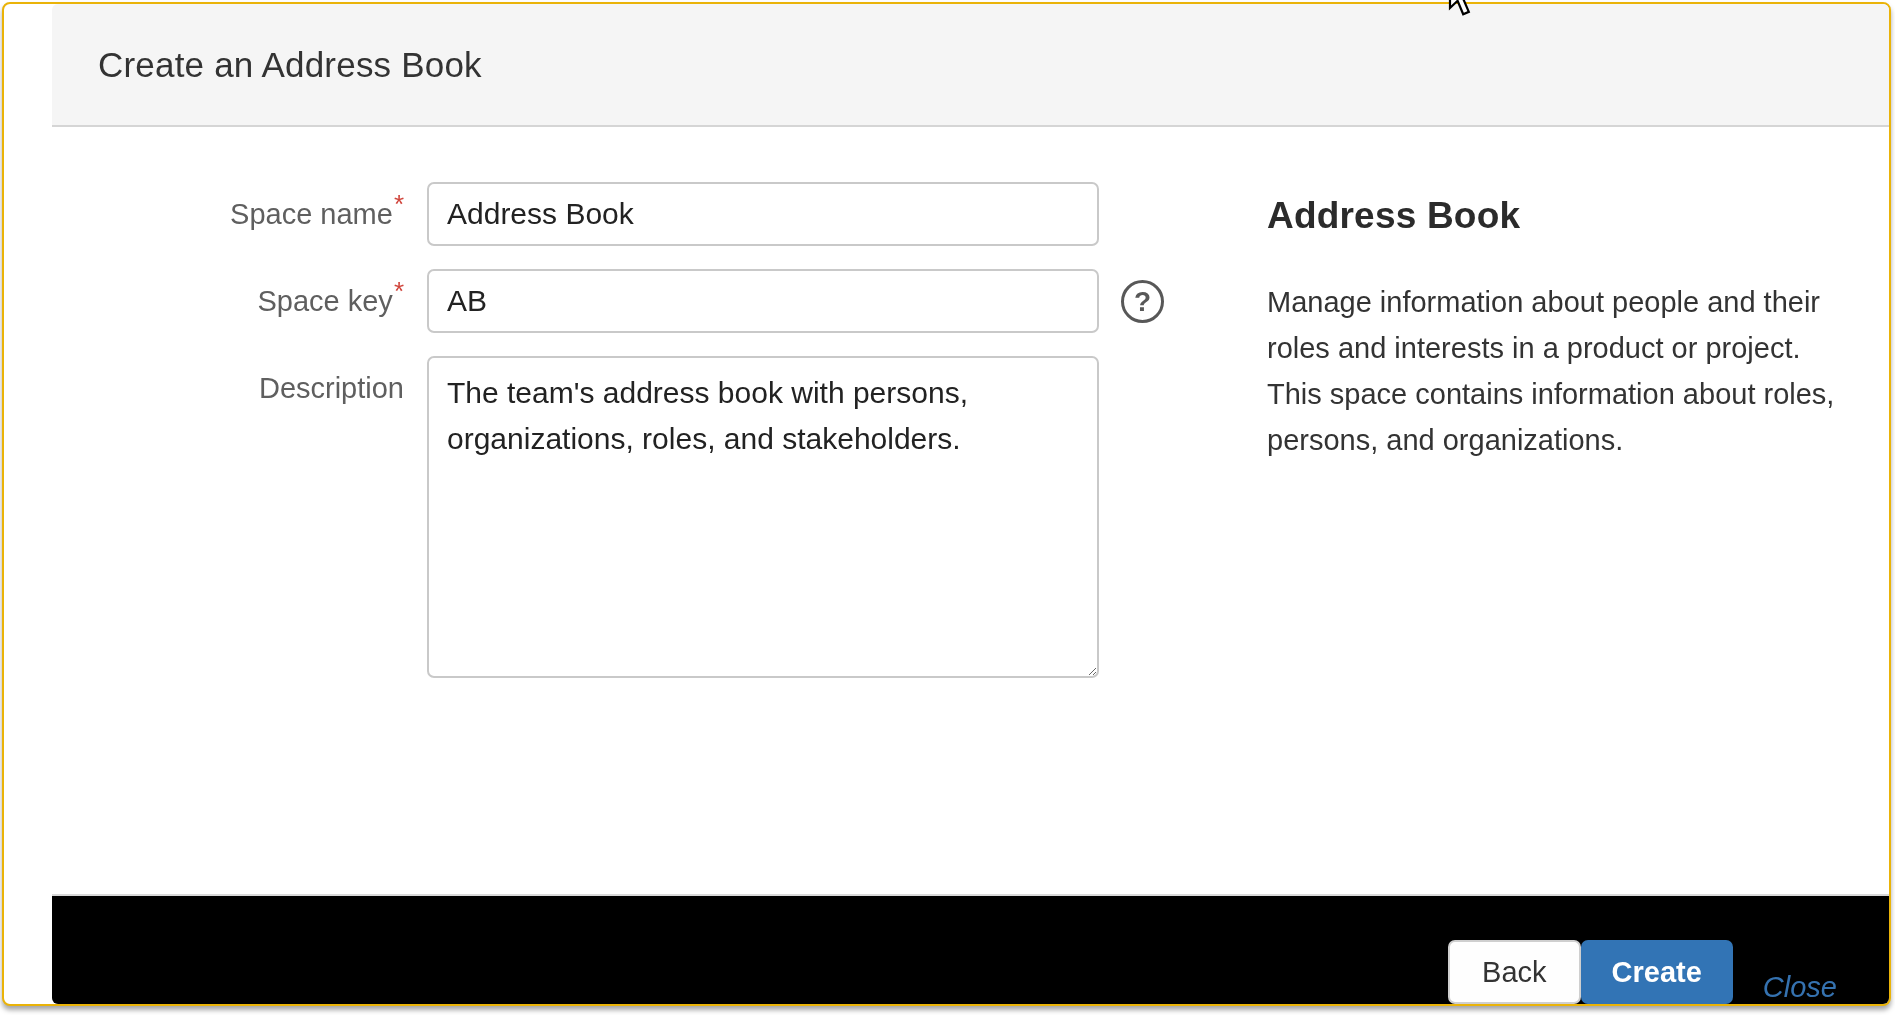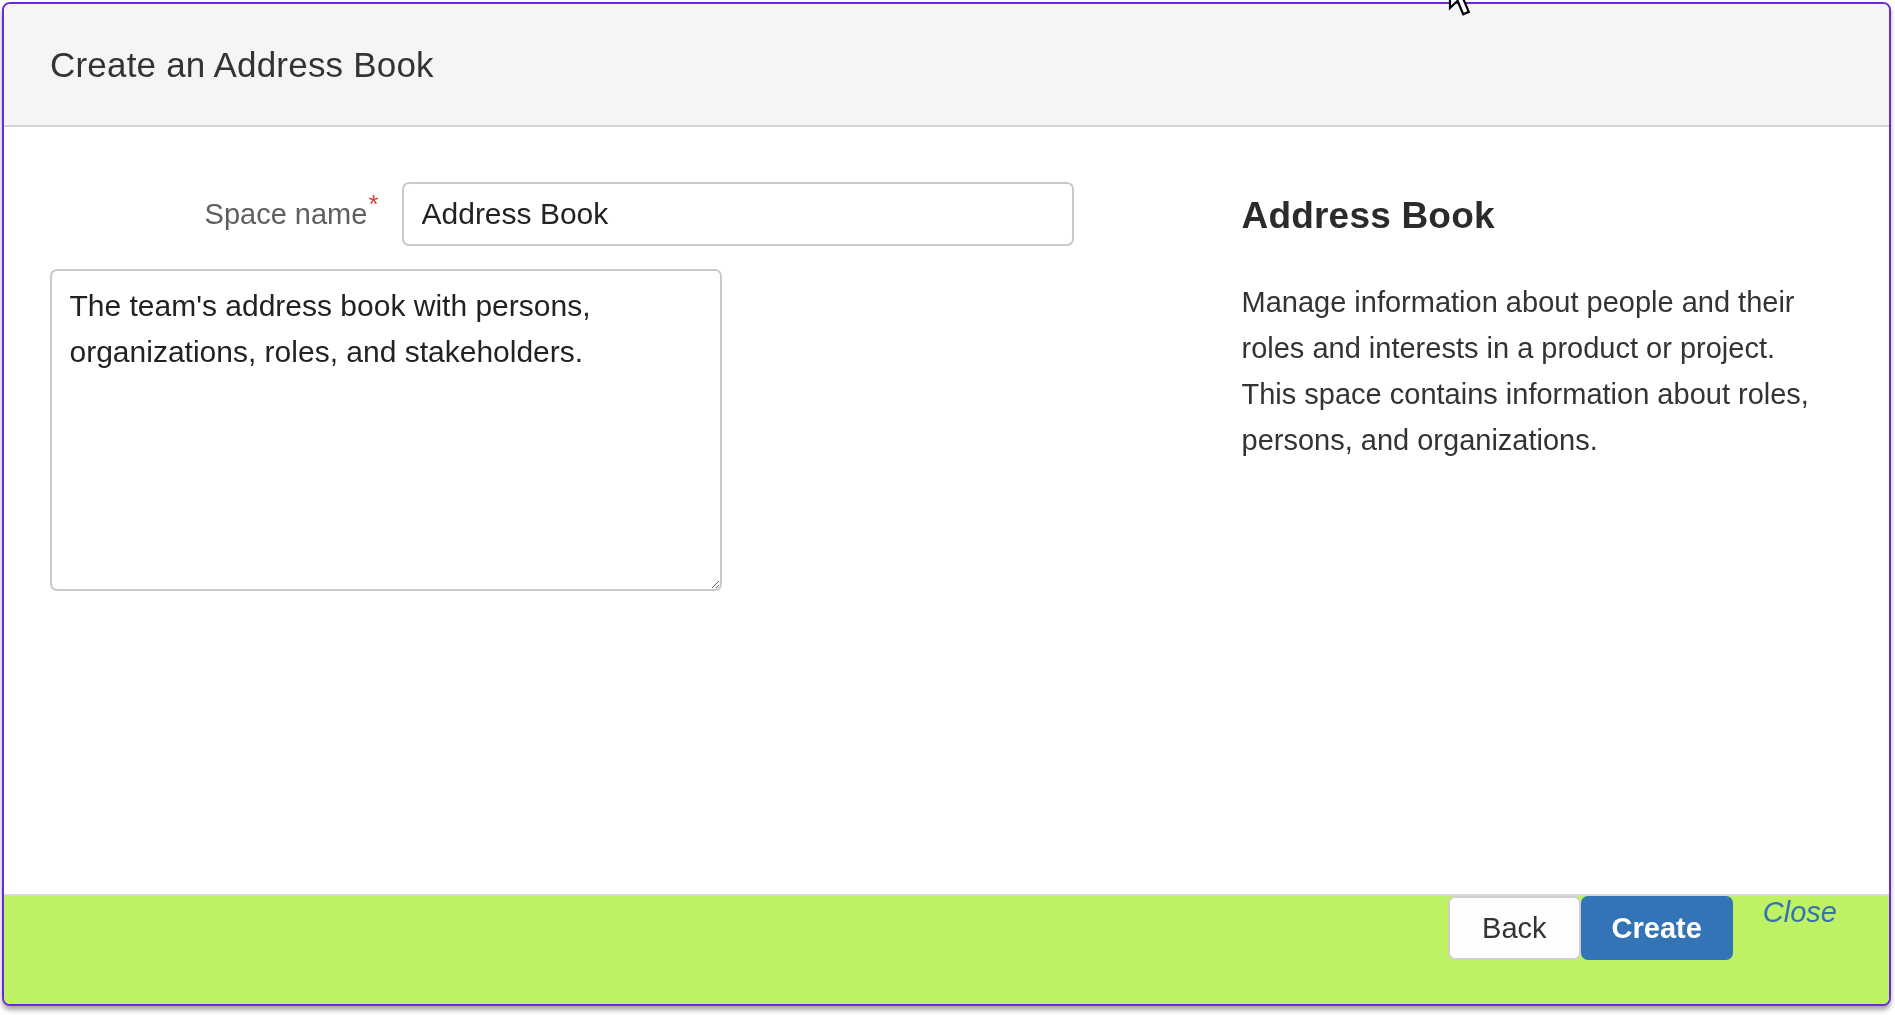--- a/index.html
+++ b/index.html
@@ -8,25 +8,26 @@
     background: #ffffff;
     overflow: hidden;
     font-family: "Liberation Sans", sans-serif;
     position: relative;
   }
   .dialog {
     position: absolute;
     left: 2px; top: 2px;
     width: 1889px; height: 1004px;
     background: #ffffff;
-    border: 2px solid #6d28d9;
+    border: 2px solid #eab308;
     border-radius: 8px;
     box-shadow: 0 4px 5px rgba(0,0,0,0.35);
     display: flex;
     flex-direction: column;
+    padding-left: 48px;
   }
   .dialog-header {
     height: 123px;
     flex: 0 0 123px;
     background: #f5f5f5;
     border-bottom: 2px solid #d5d5d5;
     border-radius: 6px 6px 0 0;
   }
   .dialog-title {
     font-size: 35px;
@@ -125,25 +126,25 @@
   .info-panel-text {
     margin-top: 42px;
     font-size: 29px;
     line-height: 46px;
     color: #333333;
     white-space: pre-line;
   }
   .dialog-footer {
     flex: 0 0 110px;
     height: 110px;
-    background: #bef264;
+    background: #000000;
     border-top: 2px solid #d8d8d8;
     border-radius: 0 0 6px 6px;
     display: flex;
-    align-items: flex-start;
+    align-items: flex-end;
     justify-content: flex-end;
     padding-right: 52px;
   }
   .back-button {
     height: 64px;
     padding: 0 32px;
     background: #fefefe;
     border: 2px solid #cfcfcf;
     border-radius: 7px;
     font-size: 29px;
@@ -190,22 +191,28 @@
 
   <div class="dialog-body">
 
     <form class="space-form">
 
       <div class="form-row">
         <label class="form-label"><span>Space name</span><span class="required-marker">*</span></label>
         <input class="text-input" type="text" value="Address Book" style="">
       </div>
 
-
       <div class="form-row">
+        <label class="form-label"><span>Space key</span><span class="required-marker">*</span></label>
+        <input class="text-input" type="text" value="AB" style="">
+        <span class="help-icon">?</span>
+      </div>
+
+      <div class="form-row">
+        <label class="form-label"><span>Description</span></label>
         <textarea class="description-textarea" style="">The team's address book with persons,
 organizations, roles, and stakeholders.</textarea>
       </div>
 
     </form>
 
     <aside class="info-panel">
       <h2 class="info-panel-heading">Address Book</h2>
       <p class="info-panel-text">Manage information about people and their
 roles and interests in a product or project.

